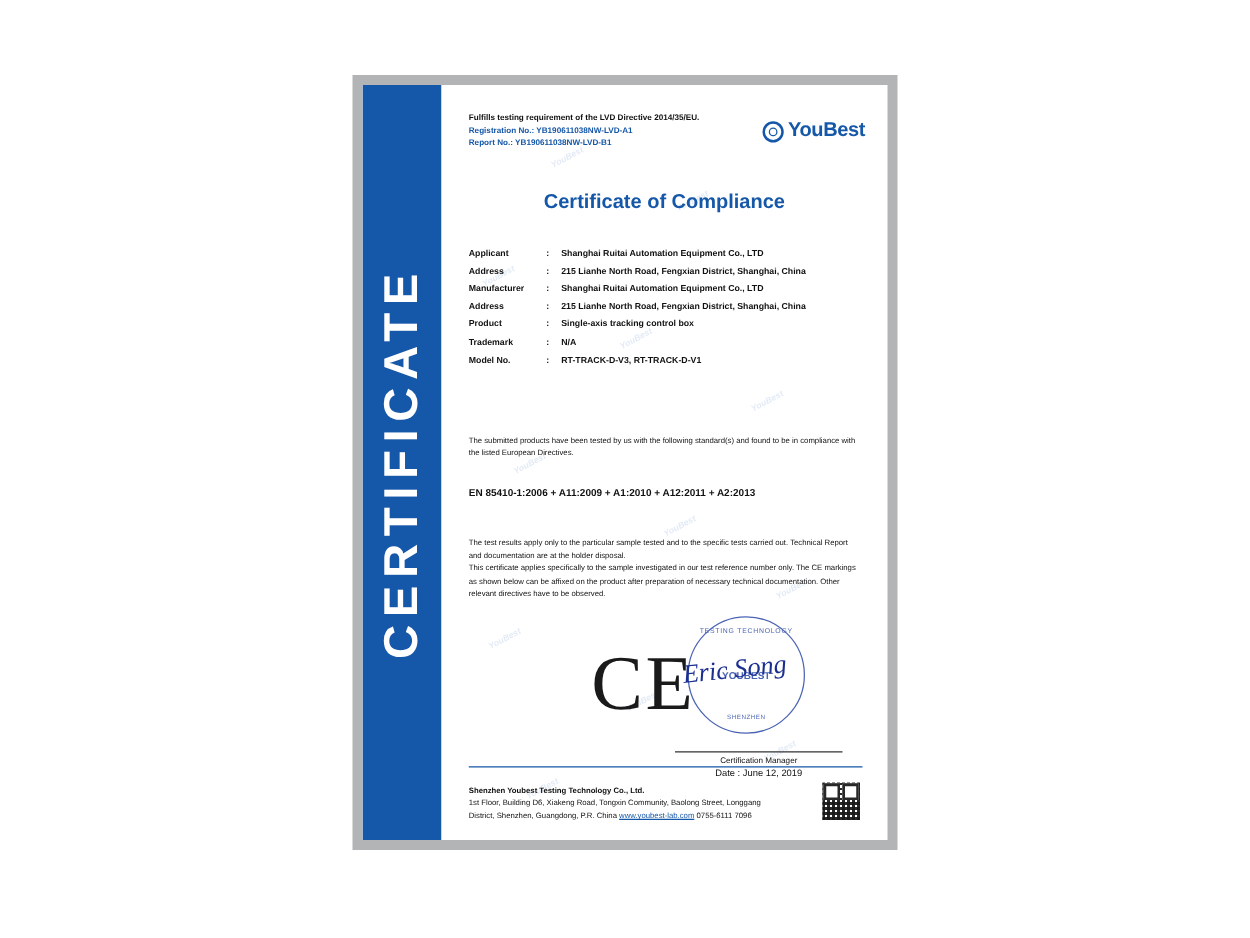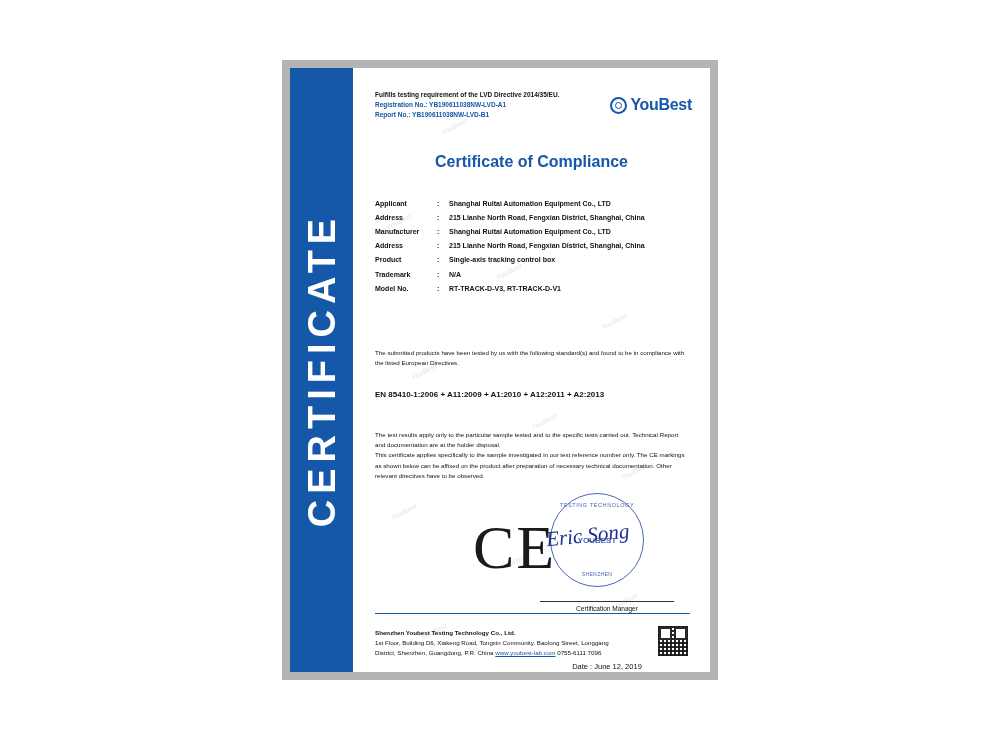--- a/index.html
+++ b/index.html
@@ -251,21 +251,20 @@
     color: #111;
     text-align: center;
   }
   .sign-date {
     position: absolute;
     left: 26px;
     right: 10px;
     top: 121px;
     font-size: 7.5px;
     color: #111;
-    margin-top: 48px;
   }
   
   .footer-rule {
     position: absolute;
     left: 22px;
     right: 20px;
     bottom: 58px;
     border-top: 1px solid #1557a8;
   }
   .footer {

